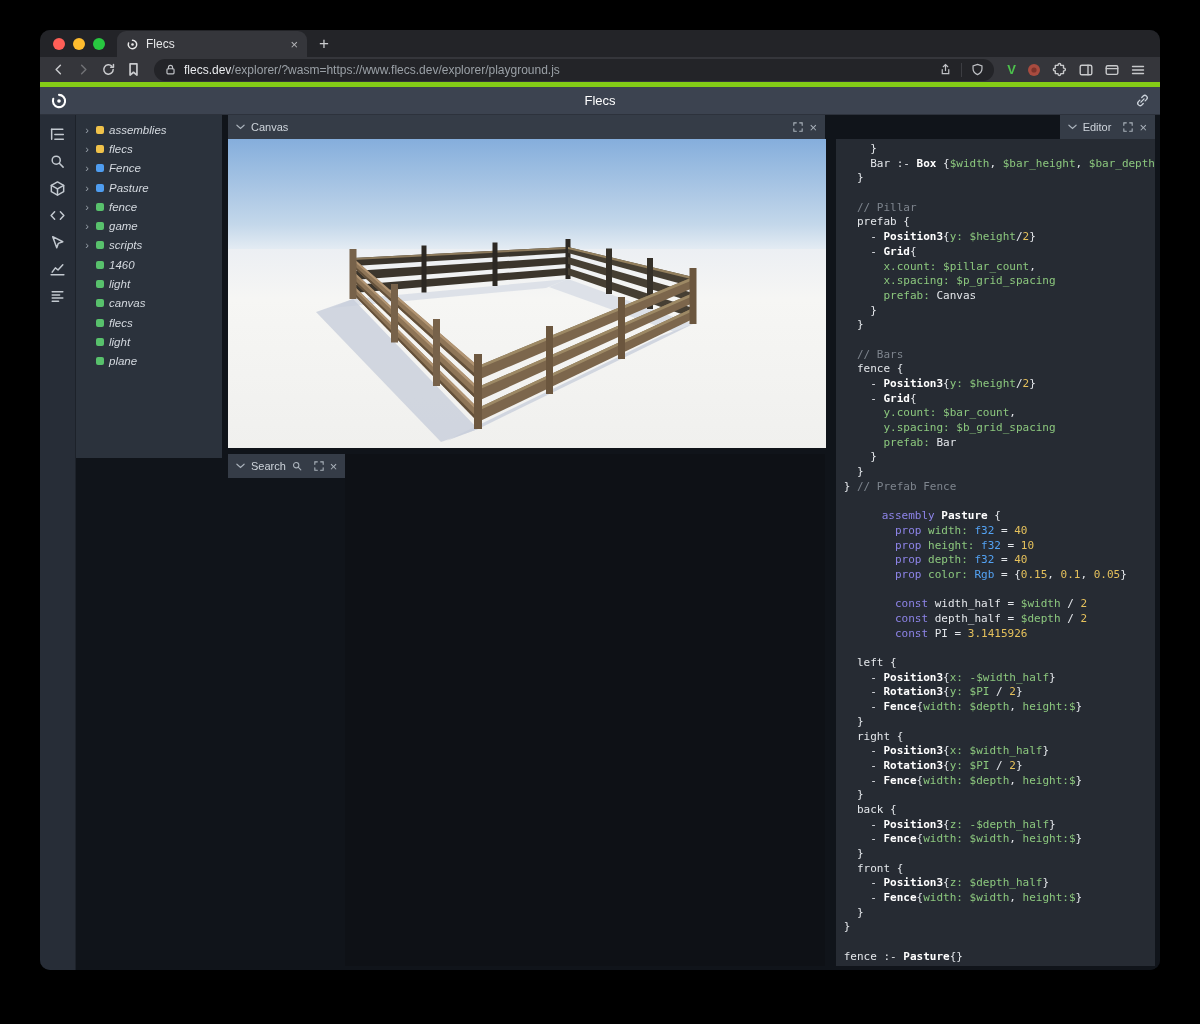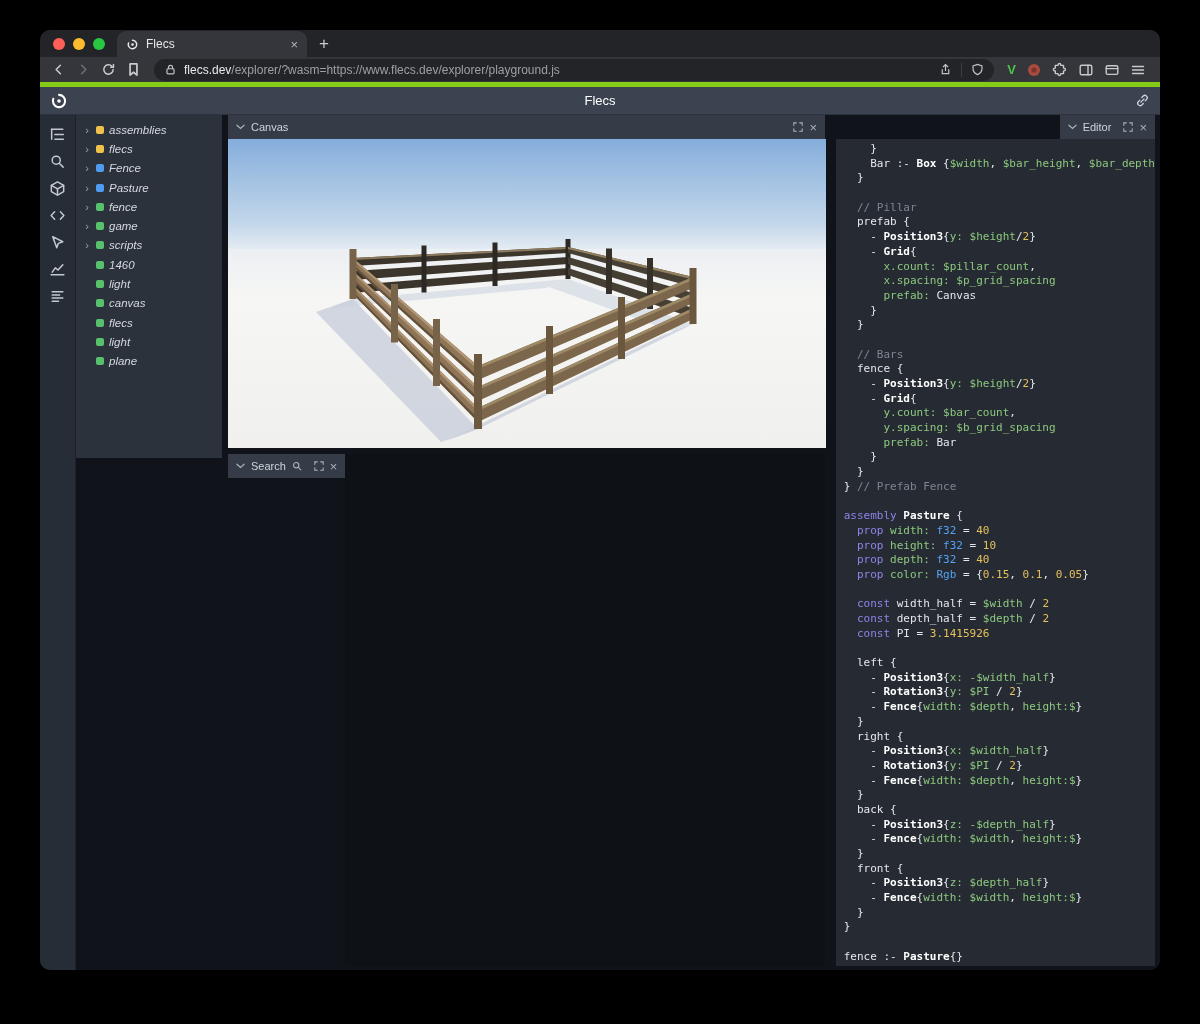--- a/index.html
+++ b/index.html
@@ -60,21 +60,21 @@
   .canvas-body{height:309px;background:#fff;}
   .canvas-body svg{display:block;}
   .search-panel{flex:1;display:flex;min-height:0;}
   .search-body{flex:1;background:#0e1116;}
   .editor-panel{flex:1;display:flex;flex-direction:column;min-height:0;align-items:flex-end;}
   .editor-body{flex:1;background:#262b33;padding:3px 0 0 8px;overflow:hidden;
     font-family:"DejaVu Sans Mono",monospace;font-size:11px;}
   .codeline{height:14.7px;line-height:14.7px;white-space:pre;}
   .tok-w{color:#e4e7eb;}
   .tok-b{color:#ffffff;font-weight:bold;}
-  .tok-k{color:#8d84e8;}
+  .tok-k{color:#8d84e8;margin-left:38px;}
   .tok-t{color:#53a2f3;}
   .tok-n{color:#e5c15c;}
   .tok-g{color:#8cc87e;}
   .tok-c{color:#7e858e;}
 </style>
 </head>
 <body>
 
 <div class="window">
 

